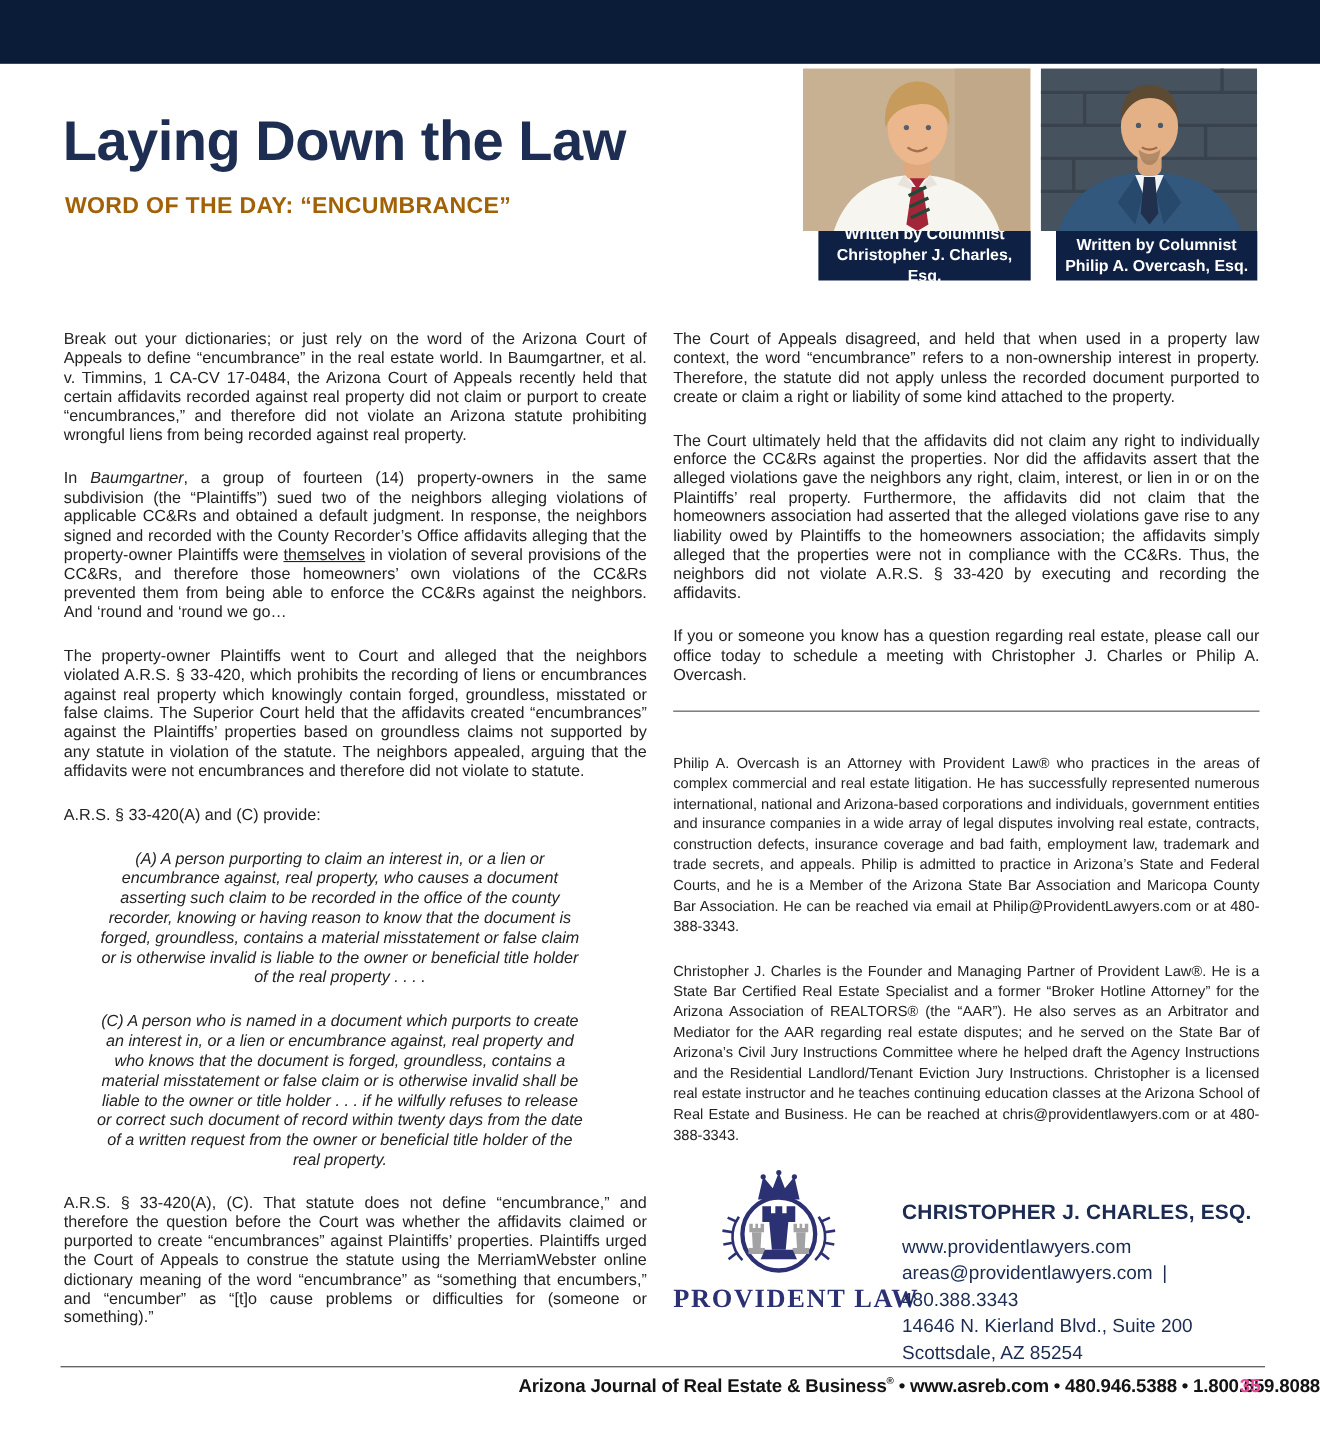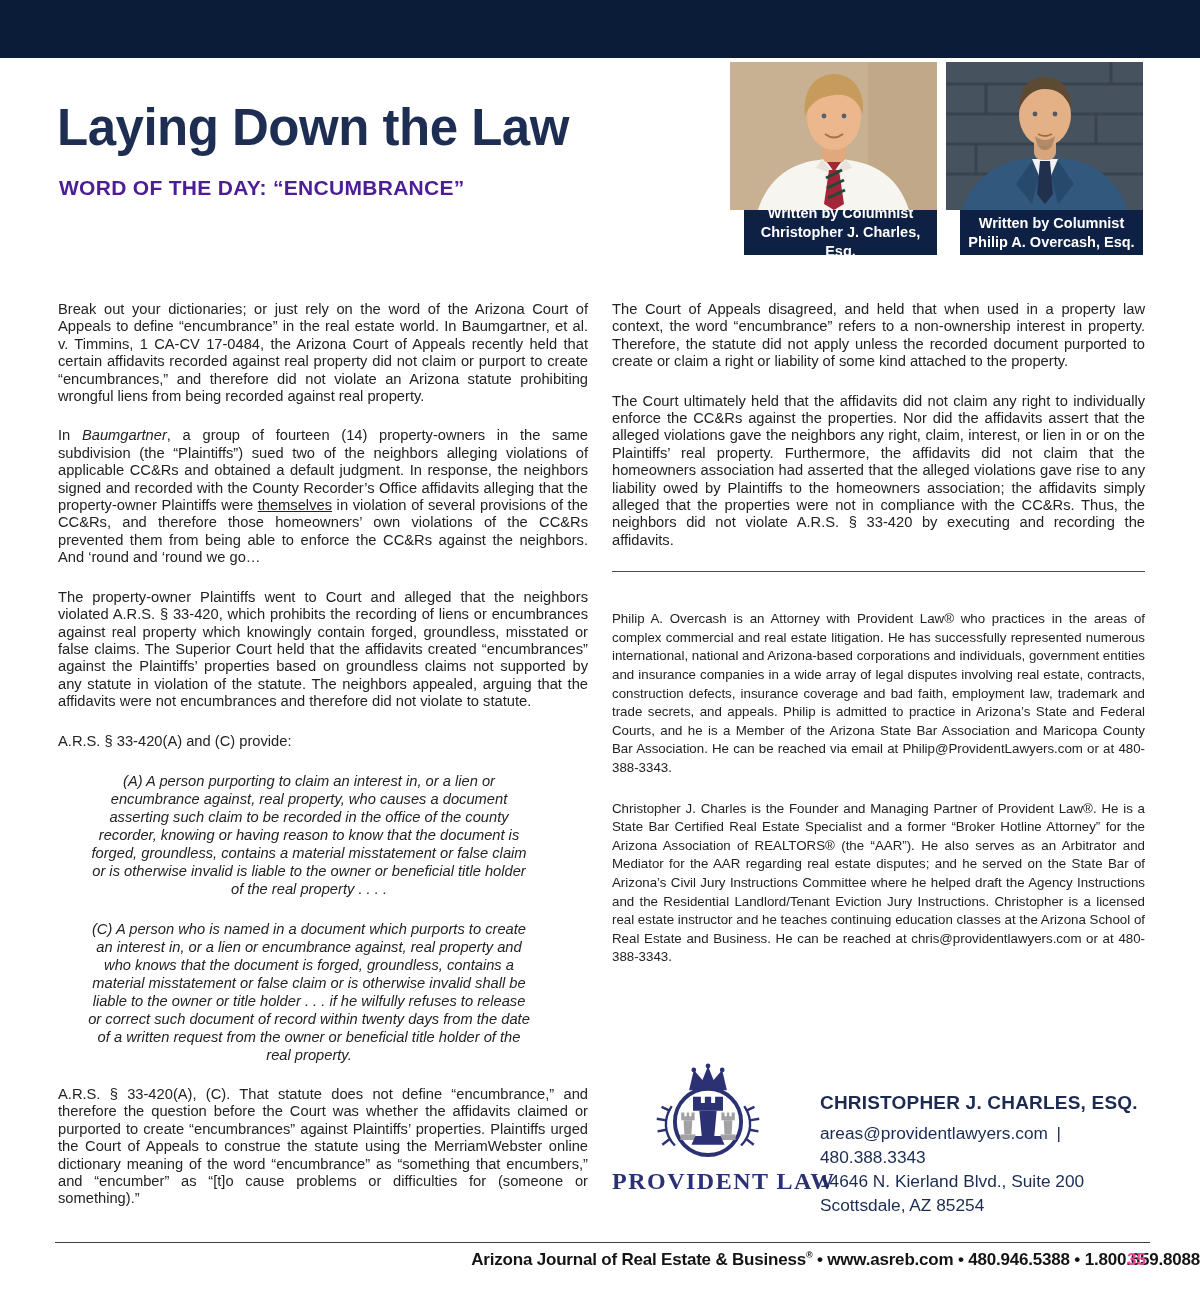--- a/index.html
+++ b/index.html
@@ -9,21 +9,21 @@
     background:#ffffff; font-family:"Liberation Sans", sans-serif; overflow:hidden;text-decoration:underline;
   }
   .topbar { position:absolute; top:0; left:0; width:1200px; height:58px; background:#0b1c38; }
 
   .title {
     position:absolute; left:57px; top:101px; margin:0;
     font-size:51px; line-height:1.05; font-weight:700; color:#1d2e52; letter-spacing:-0.5px;
   }
   .subtitle {
     position:absolute; left:59px; top:176px;
-    font-size:21px; font-weight:700; color:#4c1d95; letter-spacing:0.3px;
+    font-size:21px; font-weight:700; color:#a16207; letter-spacing:0.3px;
   }
 
   .photos { position:absolute; left:730px; top:62px; display:flex; gap:9px; }
   .photo-card { width:207px; }
   .photo-card.second { width:197px; }
   .photo { height:148px; position:relative; overflow:hidden; }
   .photo svg { display:block; width:100%; height:100%; }
   .caption {
     height:45px; background:#0e2145; color:#ffffff; text-align:center;
     font-size:14.5px; font-weight:700; line-height:19px;
@@ -140,20 +140,21 @@
     <p>The property-owner Plaintiffs went to Court and alleged that the neighbors violated A.R.S. § 33-420, which prohibits the recording of liens or encumbrances against real property which knowingly contain forged, groundless, misstated or false claims. The Superior Court held that the affidavits created “encumbrances” against the Plaintiffs’ properties based on groundless claims not supported by any statute in violation of the statute. The neighbors appealed, arguing that the affidavits were not encumbrances and therefore did not violate to statute.</p>
     <p>A.R.S. § 33-420(A) and (C) provide:</p>
     <p class="quote">(A) A person purporting to claim an interest in, or a lien or encumbrance against, real property, who causes a document asserting such claim to be recorded in the office of the county recorder, knowing or having reason to know that the document is forged, groundless, contains a material misstatement or false claim or is otherwise invalid is liable to the owner or beneficial title holder of the real property . . . .</p>
     <p class="quote">(C) A person who is named in a document which purports to create an interest in, or a lien or encumbrance against, real property and who knows that the document is forged, groundless, contains a material misstatement or false claim or is otherwise invalid shall be liable to the owner or title holder . . . if he wilfully refuses to release or correct such document of record within twenty days from the date of a written request from the owner or beneficial title holder of the real property.</p>
     <p>A.R.S. § 33-420(A), (C). That statute does not define “encumbrance,” and therefore the question before the Court was whether the affidavits claimed or purported to create “encumbrances” against Plaintiffs’ properties. Plaintiffs urged the Court of Appeals to construe the statute using the MerriamWebster online dictionary meaning of the word “encumbrance” as “something that encumbers,” and “encumber” as “[t]o cause problems or difficulties for (someone or something).”</p>
   </div>
 
   <div class="col col-right">
     <p>The Court of Appeals disagreed, and held that when used in a property law context, the word “encumbrance” refers to a non-ownership interest in property. Therefore, the statute did not apply unless the recorded document purported to create or claim a right or liability of some kind attached to the property.</p>
     <p>The Court ultimately held that the affidavits did not claim any right to individually enforce the CC&amp;Rs against the properties. Nor did the affidavits assert that the alleged violations gave the neighbors any right, claim, interest, or lien in or on the Plaintiffs’ real property. Furthermore, the affidavits did not claim that the homeowners association had asserted that the alleged violations gave rise to any liability owed by Plaintiffs to the homeowners association; the affidavits simply alleged that the properties were not in compliance with the CC&amp;Rs. Thus, the neighbors did not violate A.R.S. § 33-420 by executing and recording the affidavits.</p>
+    <p>If you or someone you know has a question regarding real estate, please call our office today to schedule a meeting with Christopher J. Charles or Philip A. Overcash.</p>
     <hr class="bio-divider">
     <p class="bio">Philip A. Overcash is an Attorney with Provident Law® who practices in the areas of complex commercial and real estate litigation. He has successfully represented numerous international, national and Arizona-based corporations and individuals, government entities and insurance companies in a wide array of legal disputes involving real estate, contracts, construction defects, insurance coverage and bad faith, employment law, trademark and trade secrets, and appeals. Philip is admitted to practice in Arizona’s State and Federal Courts, and he is a Member of the Arizona State Bar Association and Maricopa County Bar Association. He can be reached via email at Philip@ProvidentLawyers.com or at 480-388-3343.</p>
     <p class="bio">Christopher J. Charles is the Founder and Managing Partner of Provident Law®. He is a State Bar Certified Real Estate Specialist and a former “Broker Hotline Attorney” for the Arizona Association of REALTORS® (the “AAR”). He also serves as an Arbitrator and Mediator for the AAR regarding real estate disputes; and he served on the State Bar of Arizona’s Civil Jury Instructions Committee where he helped draft the Agency Instructions and the Residential Landlord/Tenant Eviction Jury Instructions. Christopher is a licensed real estate instructor and he teaches continuing education classes at the Arizona School of Real Estate and Business. He can be reached at chris@providentlawyers.com or at 480-388-3343.</p>
   </div>
 
   <div class="firm-block">
     <div class="logo">
       <svg viewBox="0 0 180 132">
         <g fill="#2b3173">
           <polygon points="66,36 72,10 83,23 90,5 97,23 108,10 114,36"></polygon>
@@ -179,20 +180,21 @@
         <g fill="#2b3173">
           <path d="M71,44 v18 h38 v-18 h-10 v8 h-5 v-8 h-8 v8 h-5 v-8 z"></path>
           <polygon points="79,62 101,62 98,94 82,94"></polygon>
           <polygon points="74,94 106,94 111,105 69,105"></polygon>
         </g>
       </svg>
       <div class="brand">PROVIDENT LAW</div>
     </div>
     <div class="contact">
       <div class="contact-name">CHRISTOPHER J. CHARLES, ESQ.</div>
+      <div class="contact-line">www.providentlawyers.com</div>
       <div class="contact-line">areas@providentlawyers.com | 480.388.3343</div>
       <div class="contact-line">14646 N. Kierland Blvd., Suite 200</div>
       <div class="contact-line">Scottsdale, AZ 85254</div>
     </div>
   </div>
 
   <hr class="footer-rule">
   <div class="footer-line"><span>Arizona Journal of Real Estate &amp; Business</span><sup>®</sup><span> • www.asreb.com • 480.946.5388 • 1.800.659.8088</span></div>
   <div class="page-number">35</div>
 

